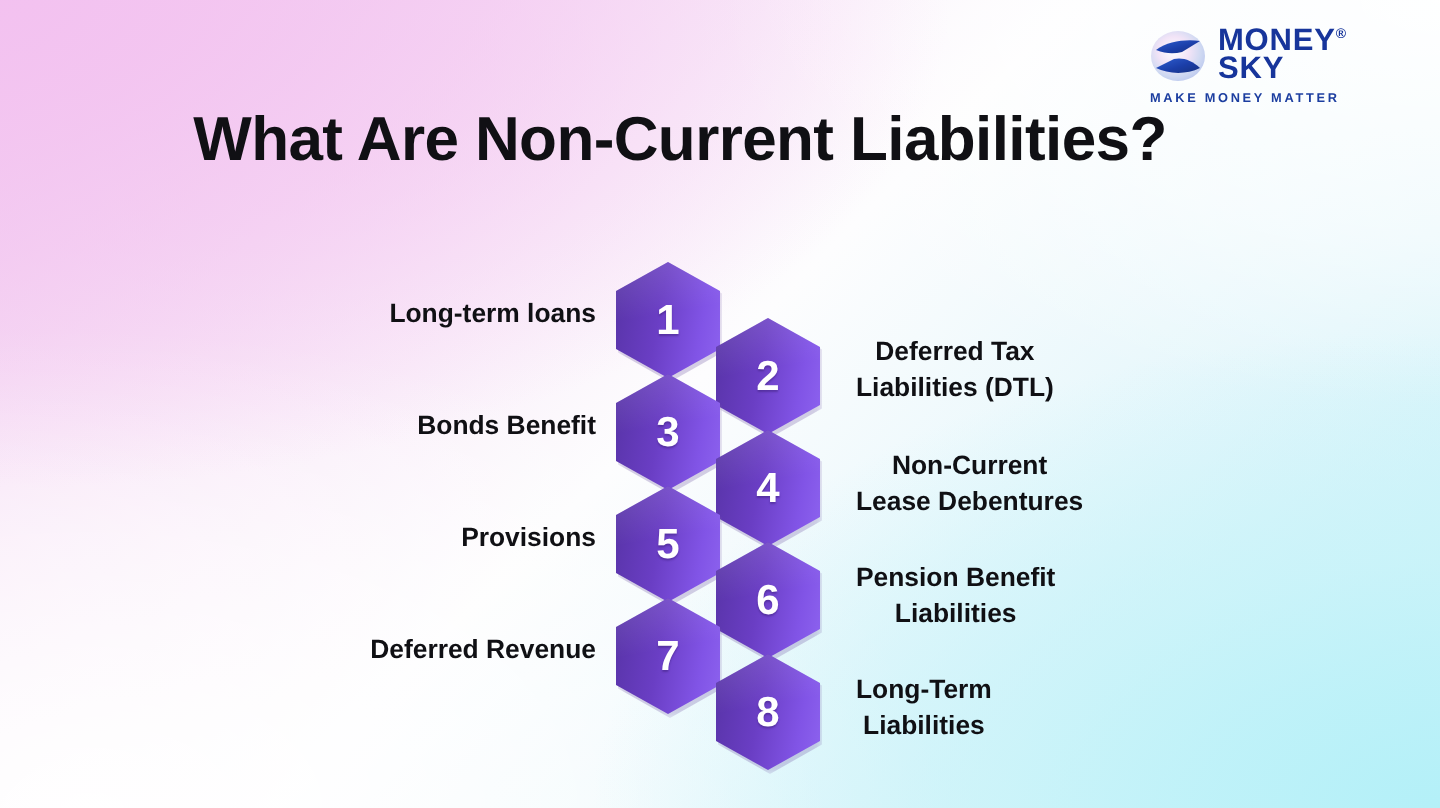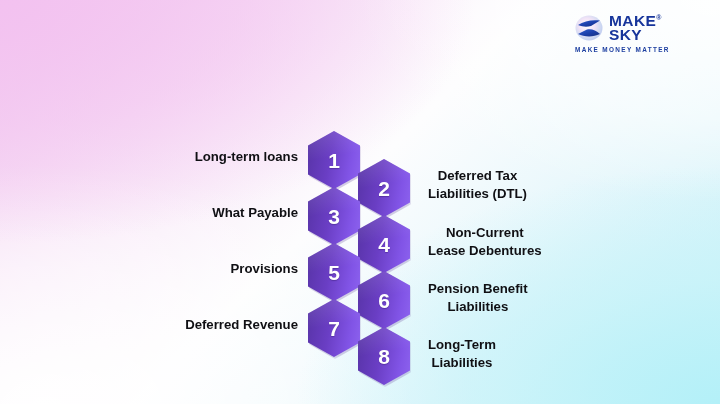--- a/index.html
+++ b/index.html
@@ -185,27 +185,28 @@
             <stop offset="0%" stop-color="#2f5fd0"></stop>
             <stop offset="55%" stop-color="#1b3ea8"></stop>
             <stop offset="100%" stop-color="#16317f"></stop>
           </linearGradient>
         </defs>
         <ellipse cx="30" cy="28" rx="27" ry="25" fill="url(#lgO)"></ellipse>
         <path d="M8 22 C20 13, 38 11, 52 13 L34 24 C26 26, 18 26, 8 22 Z" fill="url(#lgS)"></path>
         <path d="M52 40 C38 47, 20 46, 8 40 L26 31 C34 29, 44 32, 52 40 Z" fill="url(#lgS)"></path>
       </svg>
       <div class="logo-word">
-        <div class="l1"><span>MAKE</span><span class="reg">®</span></div>
+        <div class="l1"><span>MONEY</span><span class="reg">®</span></div>
         <div class="l2">SKY</div>
       </div>
     </div>
     <div class="logo-tag">MAKE MONEY MATTER</div>
   </div>
 
+  <div class="title">What Are Non-Current Liabilities?</div>
 
   <div class="hive">
 
     <div class="cell" style="left:308px; top:131px;">
       <div class="hex-shadow"></div>
       <div class="hex">
         <span class="hex-num">1</span>
       </div>
     </div>
     <div class="label-wrap-left" style="left:68px; top:148px;">
@@ -223,21 +224,21 @@
 Liabilities (DTL)</div>
     </div>
 
     <div class="cell" style="left:308px; top:187px;">
       <div class="hex-shadow"></div>
       <div class="hex">
         <span class="hex-num">3</span>
       </div>
     </div>
     <div class="label-wrap-left" style="left:68px; top:204px;">
-      <div class="label left">What Payable</div>
+      <div class="label left">Bonds Benefit</div>
     </div>
 
     <div class="cell" style="left:358px; top:215px;">
       <div class="hex-shadow"></div>
       <div class="hex">
         <span class="hex-num">4</span>
       </div>
     </div>
     <div class="label-wrap-right" style="left:428px; top:224px;">
       <div class="label right">Non-Current

